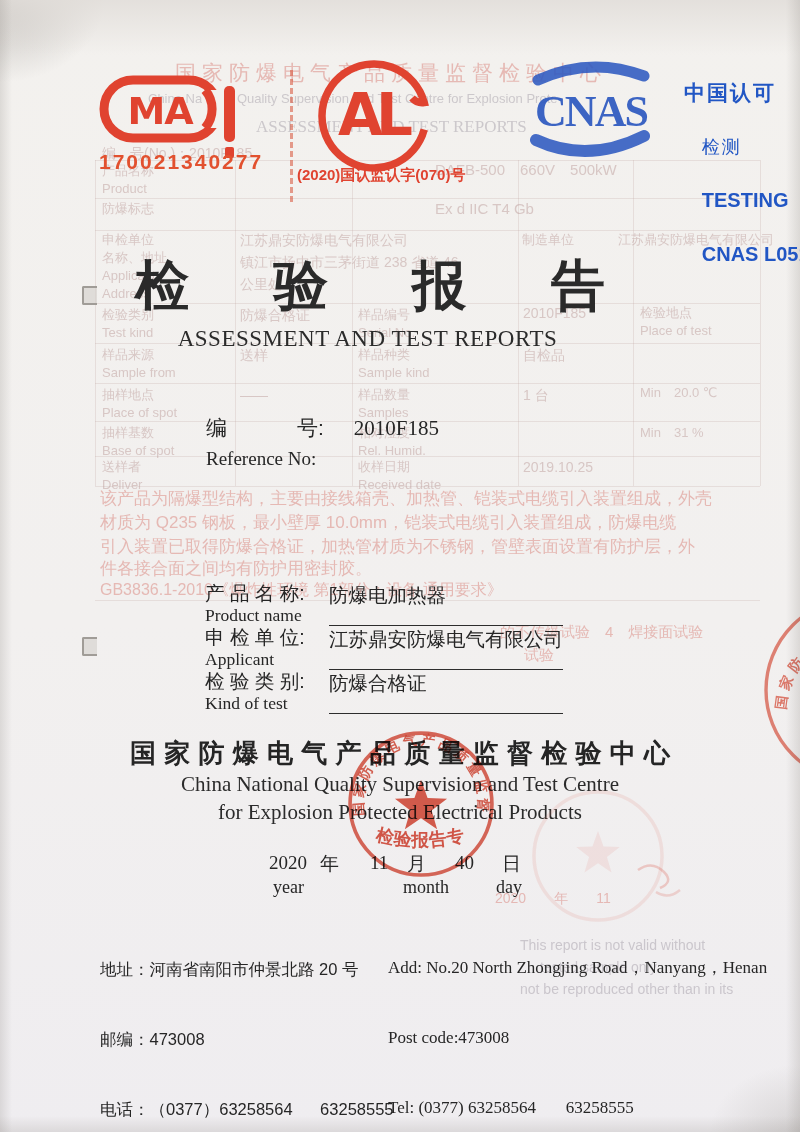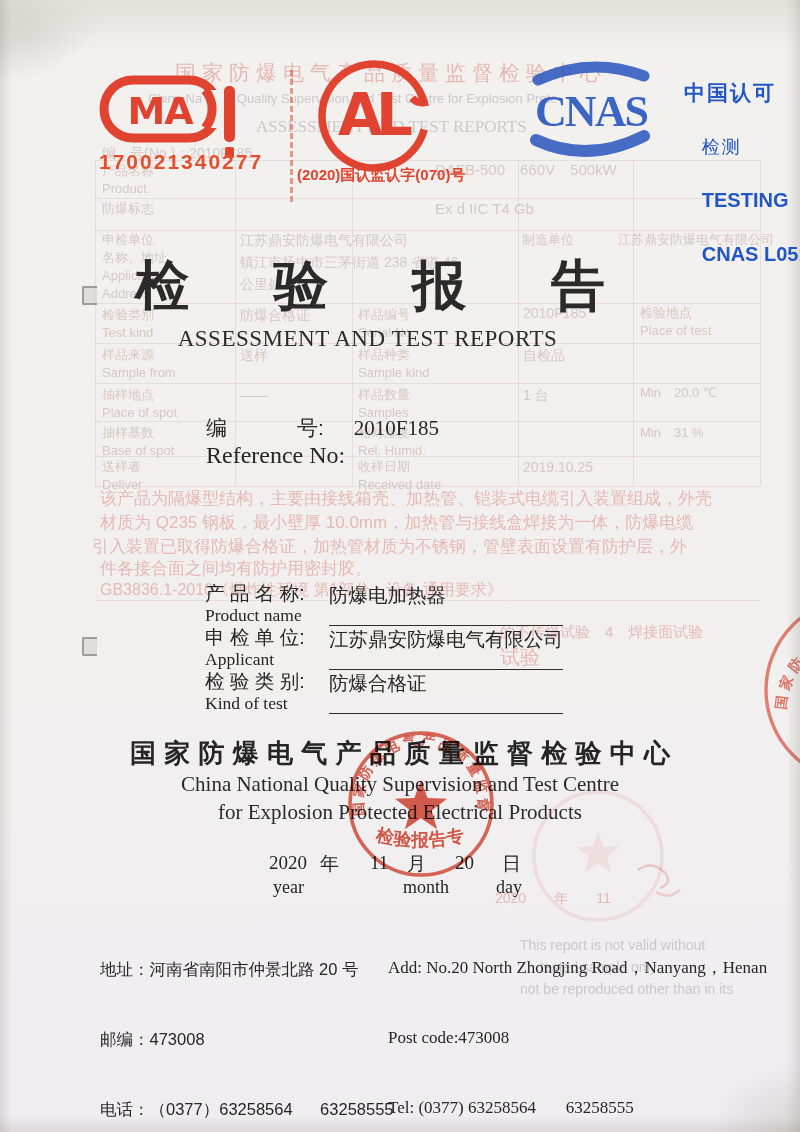--- a/index.html
+++ b/index.html
@@ -34,21 +34,21 @@
   .cnas-col .c2{font-size:18px;letter-spacing:2px;}
   
   .title{position:absolute;left:135px;top:250px;width:470px;display:flex;justify-content:space-between;
     font-family:"Liberation Serif","DejaVu Serif",serif;font-size:54px;font-weight:600;color:#2a2a2a;}
   .subtitle{position:absolute;left:145px;top:326px;width:445px;text-align:center;
     font-family:"Liberation Serif","DejaVu Serif",serif;font-size:23px;letter-spacing:.5px;color:#2b2b2b;}
   
   .refblock{position:absolute;left:206px;top:414px;}
   .ref-zh{font-size:21px;white-space:pre;}
   .ref-val{font-size:21px;margin-left:30px;font-family:"Liberation Serif","DejaVu Serif",serif;}
-  .ref-en{font-size:24px;font-family:"Liberation Serif","DejaVu Serif",serif;}
+  .ref-en{font-size:19px;margin-top:6px;font-family:"Liberation Serif","DejaVu Serif",serif;}
   
   .field{position:absolute;left:205px;display:flex;}
   .fl{width:124px;}
   .fl .zh{font-size:19.5px;white-space:pre;line-height:23px;}
   .fl .en{font-size:17.5px;line-height:21px;font-family:"Liberation Serif","DejaVu Serif",serif;}
   .fv{width:234px;border-bottom:1.6px solid #2d2d2d;font-size:19.5px;height:43px;}
   
   .centre-zh{position:absolute;left:130px;top:736px;width:540px;display:flex;justify-content:space-between;
     font-size:26px;font-weight:600;font-family:"Liberation Serif","DejaVu Serif",serif;color:#252525;}
   .centre-en{position:absolute;left:150px;width:500px;text-align:center;
@@ -132,26 +132,26 @@
     <i class="gh" style="left:102px;top:444px">Base of spot</i>
     <i class="gh" style="left:358px;top:426px">相对湿度</i>
     <i class="gh" style="left:358px;top:444px">Rel. Humid.</i>
     <i class="gh" style="left:640px;top:426px">Min　31 %</i>
     <i class="gh" style="left:102px;top:460px">送样者</i>
     <i class="gh" style="left:102px;top:478px">Deliver</i>
     <i class="gh" style="left:358px;top:460px">收样日期</i>
     <i class="gh" style="left:358px;top:478px">Received date</i>
     <i class="gh" style="left:523px;top:460px;font-size:14px">2019.10.25</i>
     <i class="gh pink" style="left:100px;top:490px;font-size:17px">该产品为隔爆型结构，主要由接线箱壳、加热管、铠装式电缆引入装置组成，外壳</i>
-    <i class="gh pink" style="left:100px;top:514px;font-size:17px">材质为 Q235 钢板，最小壁厚 10.0mm，加热管与接线盒焊接为一体，防爆电缆</i>
-    <i class="gh pink" style="left:92px;top:538px;font-size:17px">引入装置已取得防爆合格证，加热管材质为不锈钢，管壁表面设置有防护层，外</i>
+    <i class="gh pink" style="left:100px;top:514px;font-size:17px">材质为 Q235 钢板，最小壁厚 10.0mm，铠装式电缆引入装置组成，防爆电缆</i>
+    <i class="gh pink" style="left:100px;top:538px;font-size:17px">引入装置已取得防爆合格证，加热管材质为不锈钢，管壁表面设置有防护层，外</i>
     <i class="gh pink" style="left:100px;top:560px;font-size:17px">件各接合面之间均有防护用密封胶。</i>
     <i class="gh pink" style="left:100px;top:582px;font-size:16px">GB3836.1-2010《爆炸性环境 第1部分：设备 通用要求》</i>
     <i class="gh pink" style="left:500px;top:624px;font-size:15px">的不传爆试验　4　焊接面试验</i>
-    <i class="gh pink" style="left:500px;top:647px;font-size:20px">试验</i>
+    <i class="gh pink" style="left:524px;top:647px;font-size:15px">试验</i>
     <i class="gh gray" style="left:520px;top:938px;font-size:14px">This report is not valid without</i>
     <i class="gh gray" style="left:540px;top:960px;font-size:14px">tested sample only</i>
     <i class="gh gray" style="left:520px;top:982px;font-size:14px">not be reproduced other than in its</i>
     <i class="gh pink" style="left:495px;top:891px;font-size:14px">2020　　年　　11</i>
   </div>
 
   <div class="cma">
     <svg width="150" height="86" viewBox="0 0 150 86">
       <rect x="6" y="6" width="114" height="58" rx="29" fill="none" stroke="#e04330" stroke-width="9"></rect>
       <rect x="104" y="16" width="22" height="38" fill="#f3f1ee"></rect>
@@ -240,21 +240,21 @@
       <span>心</span>
   </div>
   <div class="centre-en" style="top:800px">for Explosion Protected Electrical Products</div>
   <div class="centre-en" style="top:772px">China National Quality Supervision and Test Centre</div>
 
   <div class="date">
     <span style="left:262px;top:852px">2020</span>
     <span style="left:313px;top:851px">年</span>
     <span style="left:363px;top:852px">11</span>
     <span style="left:400px;top:851px">月</span>
-    <span style="left:448px;top:852px">20</span>
+    <span style="left:448px;top:852px">40</span>
     <span style="left:495px;top:851px">日</span>
     <span class="lab" style="left:266px;top:877px">year</span>
     <span class="lab" style="left:396px;top:877px">month</span>
     <span class="lab" style="left:489px;top:877px">day</span>
   </div>
 
   <div class="ghost-seal">
     <svg width="200" height="160" viewBox="0 0 200 160">
       <circle cx="70" cy="74" r="64" fill="none" stroke="rgba(225,130,118,.16)" stroke-width="3.5"></circle>
       <polygon points="75,53 81.5,71.1 100.7,71.7 85.5,83.4 90.9,101.8 75,91 59.1,101.8 64.5,83.4 49.3,71.7 68.5,71.1" transform="translate(70,72) scale(0.85) translate(-75,-80)" fill="rgba(225,130,118,.14)"></polygon>

